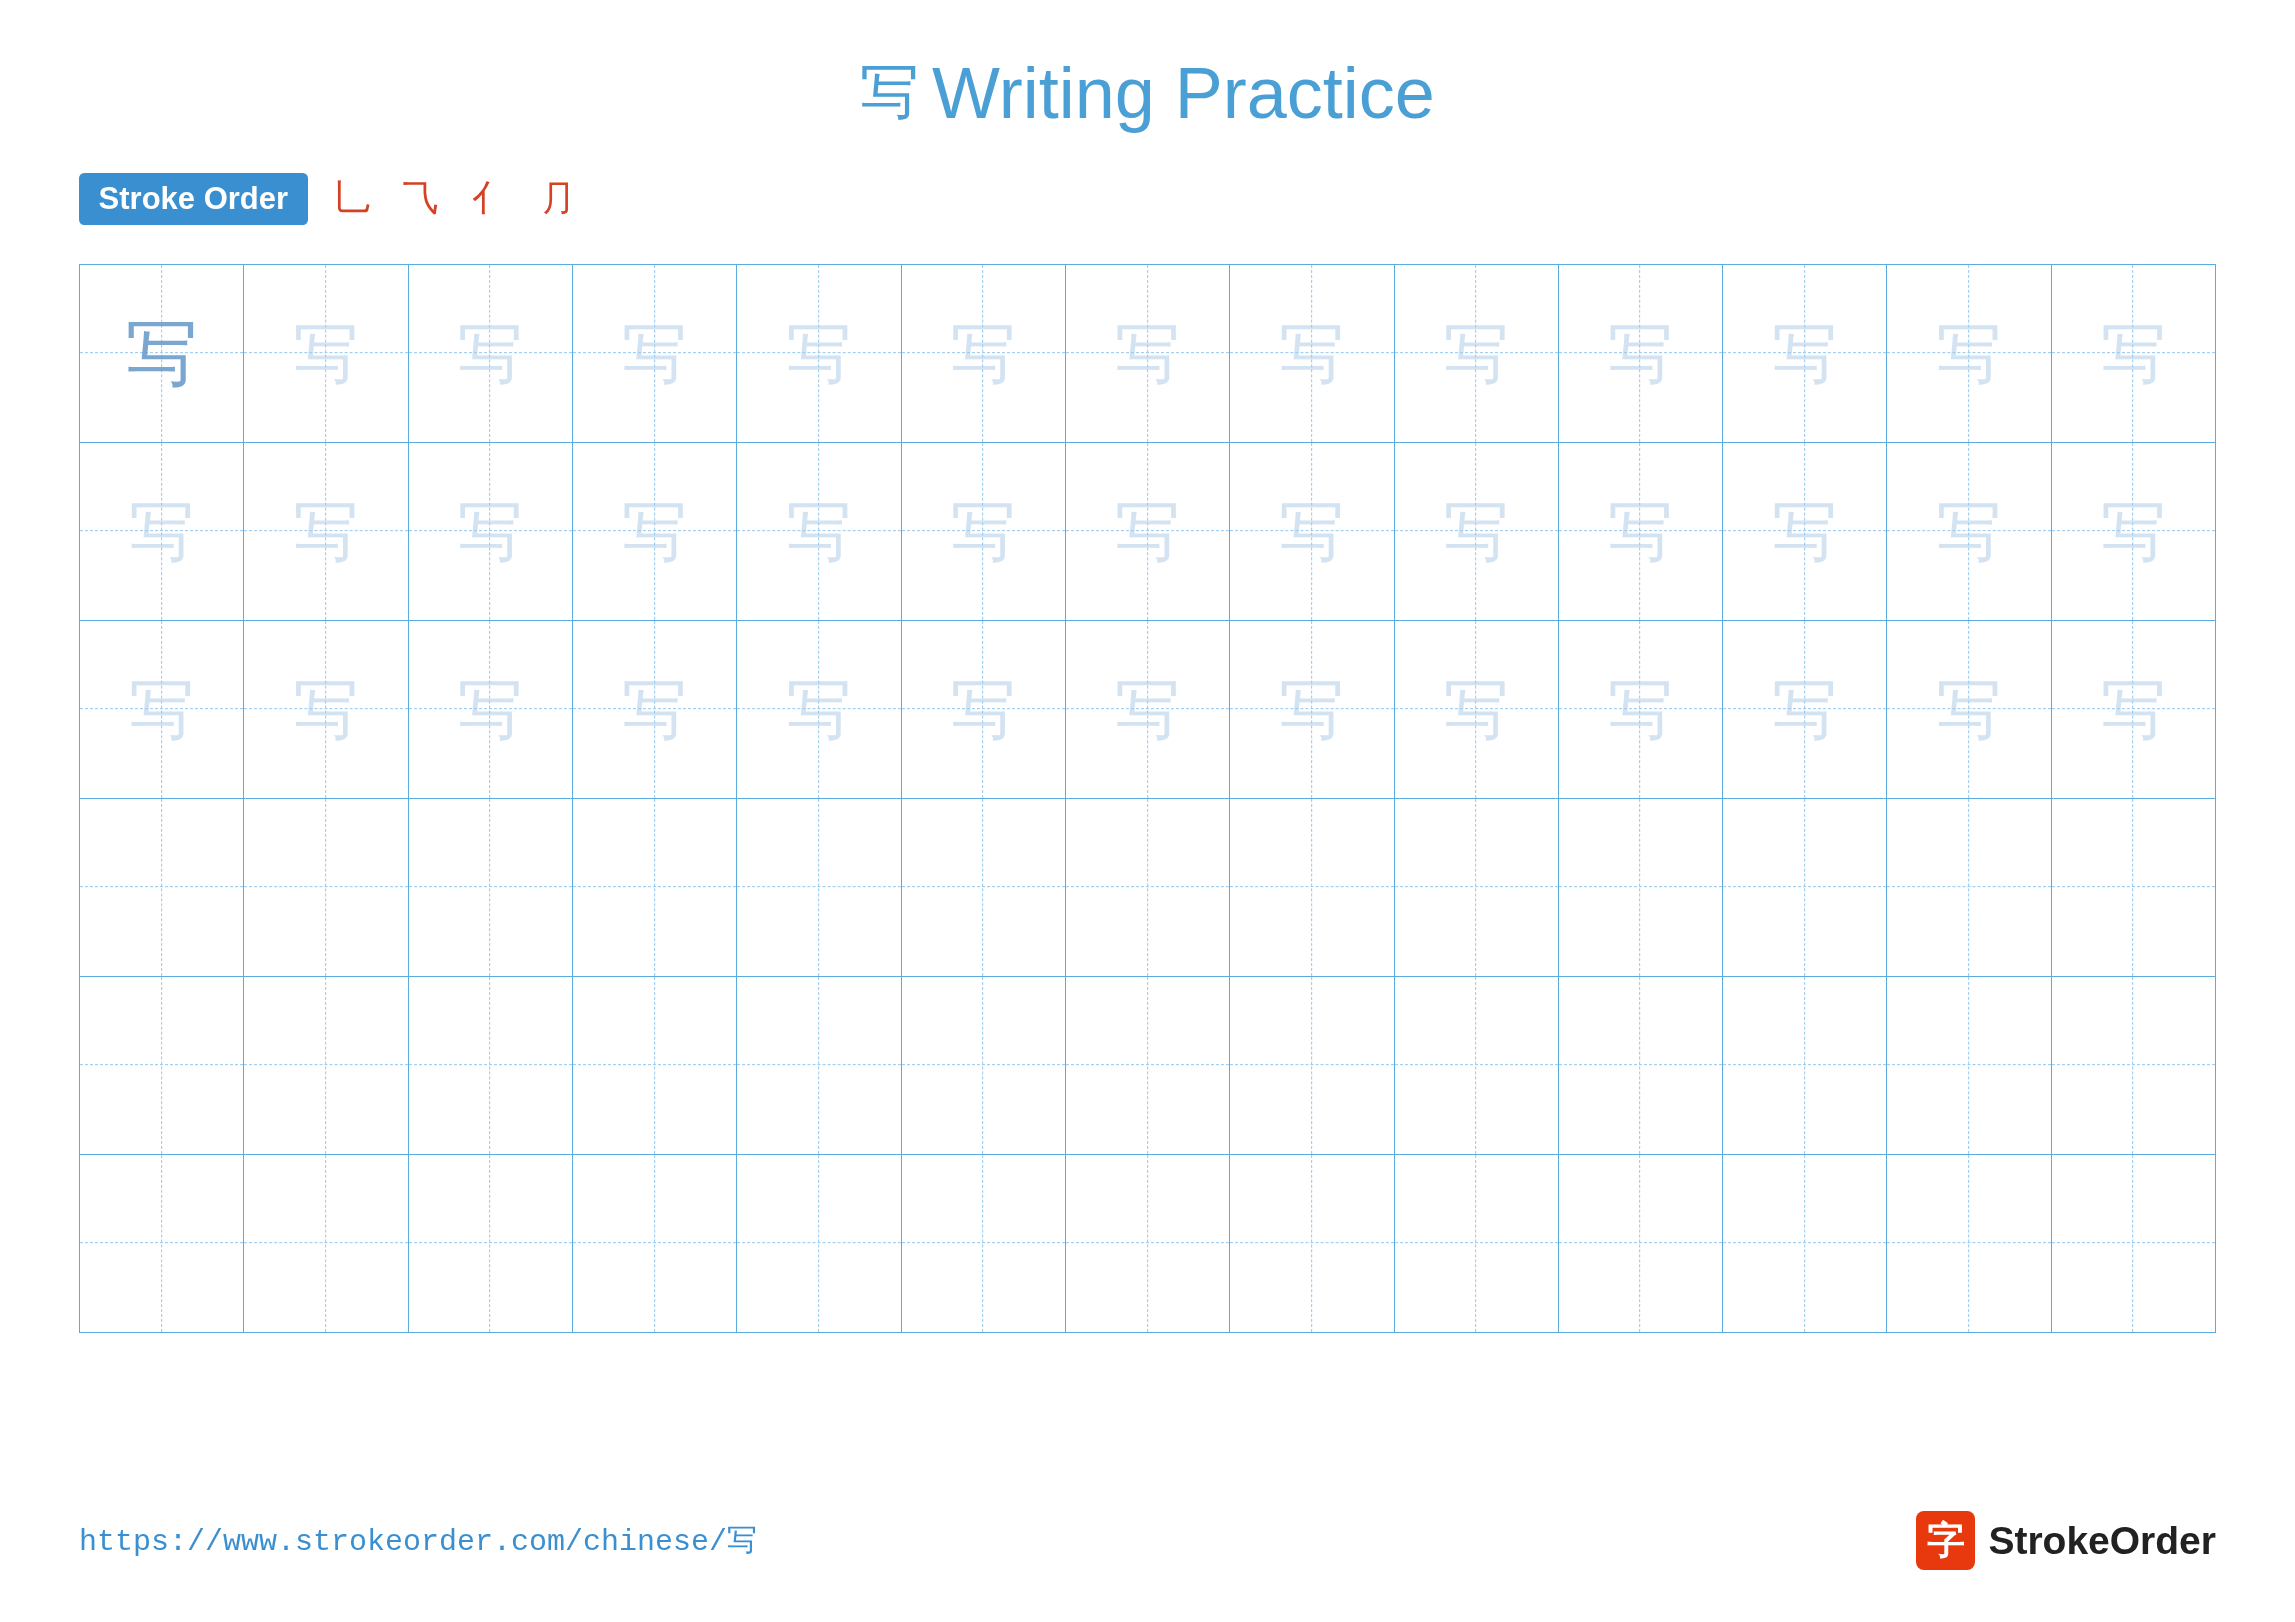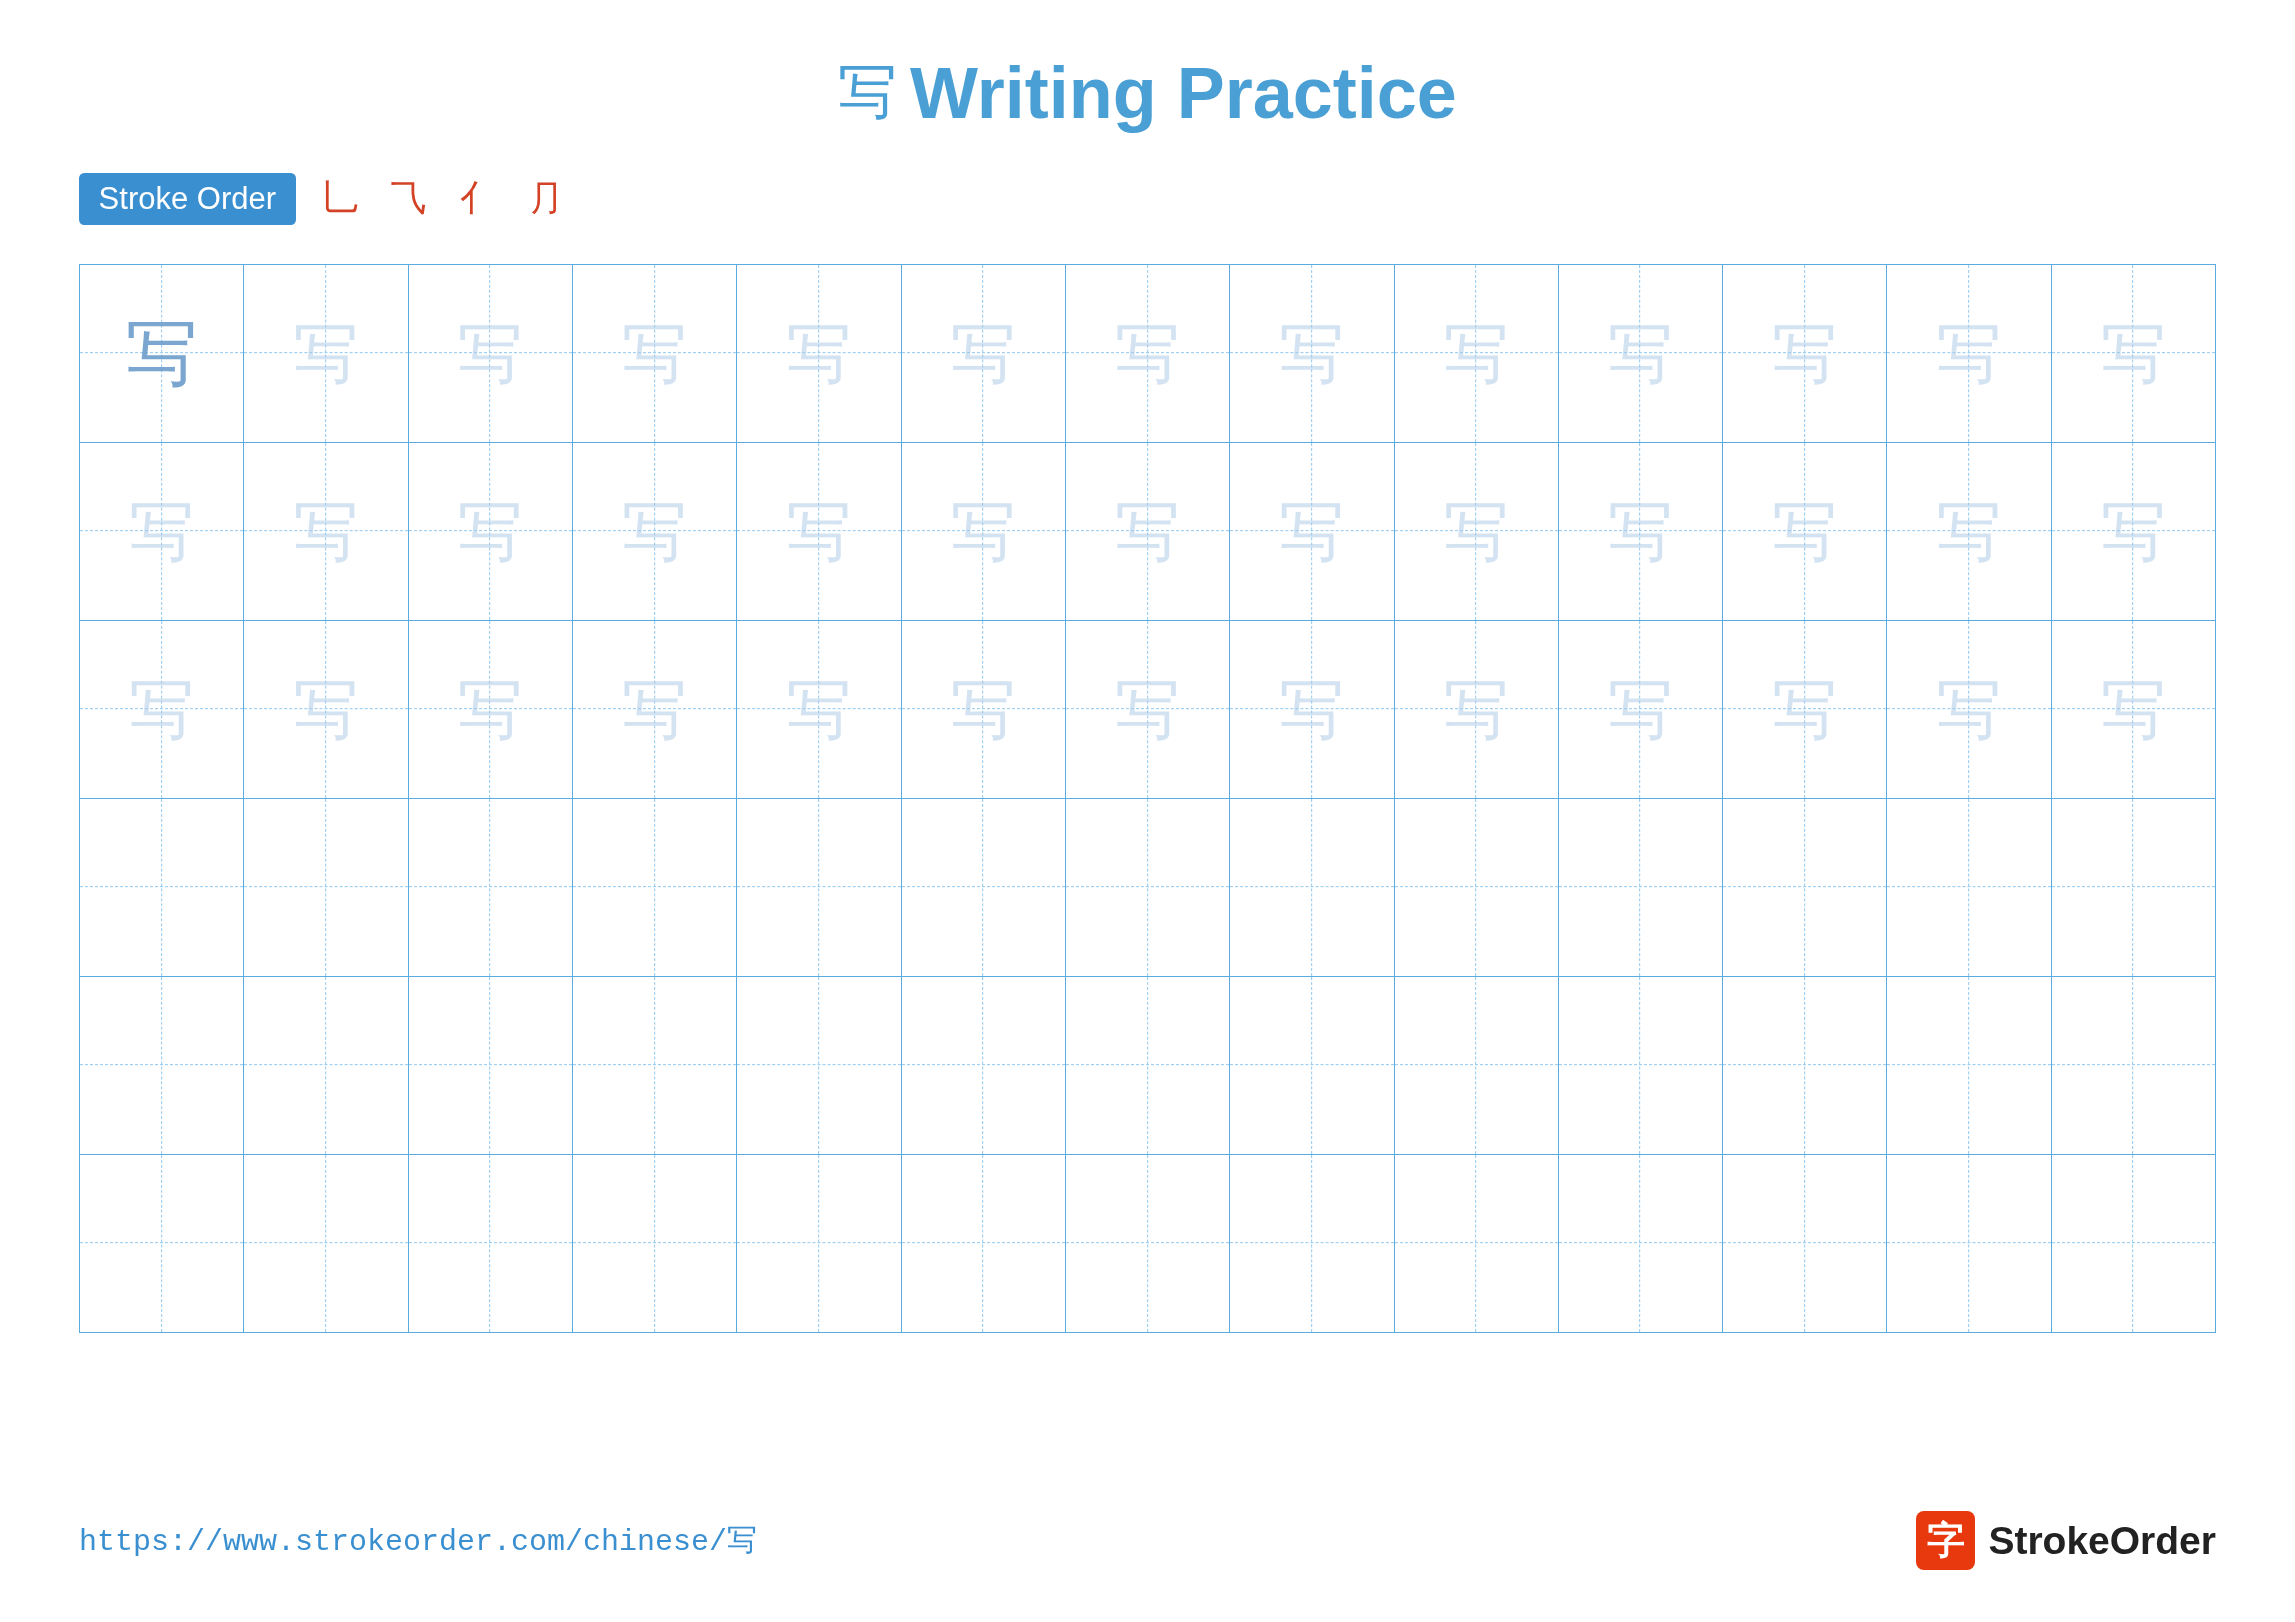--- a/index.html
+++ b/index.html
@@ -32,35 +32,35 @@
 
     .title-char {
       font-size: 59px;
       color: #4a9fd4;
       margin-right: 13px;
     }
 
     .title-text {
       font-size: 72px;
       color: #4a9fd4;
-      font-weight: bold;
+      font-weight: normal;
     }
 
     .stroke-order-section {
       display: flex;
       align-items: center;
       margin-bottom: 39px;
       gap: 26px;
     }
 
     .stroke-order-badge {
       background: #3a8fd0;
       color: white;
       font-size: 31px;
-      font-weight: normal;
+      font-weight: bold;
       padding: 7.9px 19.6px;
       border-radius: 5.2px;
     }
 
     .stroke-steps {
       display: flex;
       align-items: center;
       gap: 33px;
     }
 

